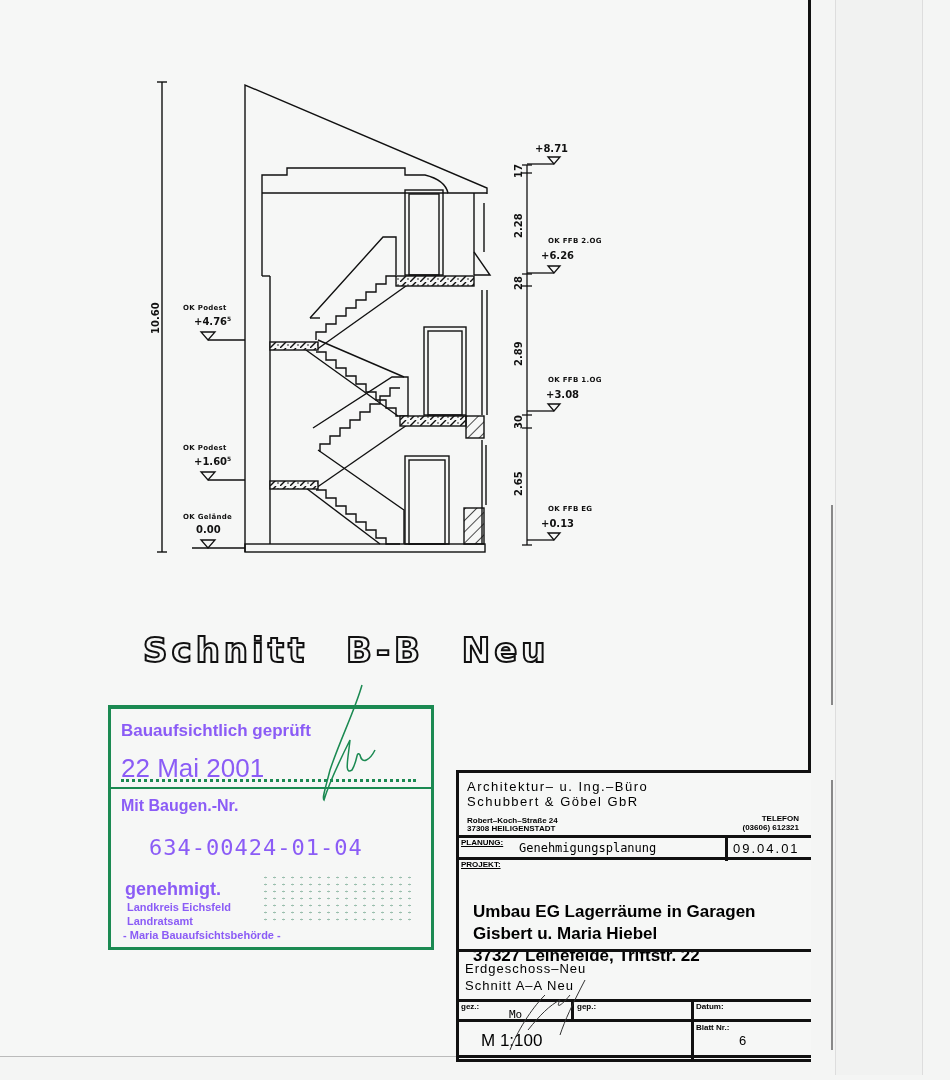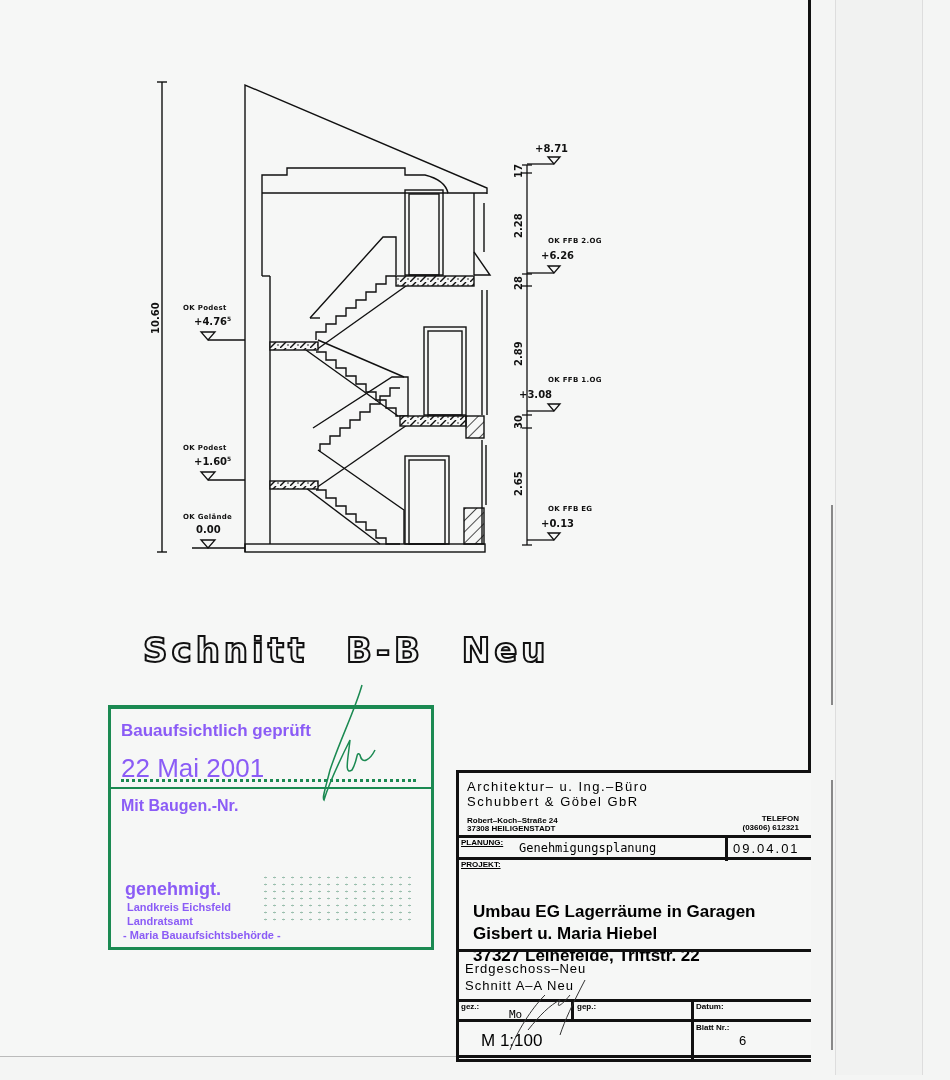--- a/index.html
+++ b/index.html
@@ -153,39 +153,40 @@
 <div class="lbl lvl" style="left:194px;top:315px;"><span>+4.76</span><sup style="font-size:6px">5</sup></div>
 <div class="lbl tiny" style="left:183px;top:444px;">OK Podest</div>
 <div class="lbl lvl" style="left:194px;top:455px;"><span>+1.60</span><sup style="font-size:6px">5</sup></div>
 <div class="lbl tiny" style="left:183px;top:513px;">OK Gelände</div>
 <div class="lbl lvl" style="left:196px;top:524px;">0.00</div>
 
 <div class="lbl lvl" style="left:535px;top:143px;">+8.71</div>
 <div class="lbl tiny" style="left:548px;top:237px;">OK FFB 2.OG</div>
 <div class="lbl lvl" style="left:541px;top:250px;">+6.26</div>
 <div class="lbl tiny" style="left:548px;top:376px;">OK FFB 1.OG</div>
-<div class="lbl lvl" style="left:519px;top:389px;">+3.08</div>
+<div class="lbl lvl" style="left:546px;top:389px;">+3.08</div>
 <div class="lbl tiny" style="left:548px;top:505px;">OK FFB EG</div>
 <div class="lbl lvl" style="left:541px;top:518px;">+0.13</div>
 
 <div class="lbl dim" style="left:513px;top:178px;">17</div>
 <div class="lbl dim" style="left:513px;top:238px;">2.28</div>
 <div class="lbl dim" style="left:513px;top:290px;">28</div>
 <div class="lbl dim" style="left:513px;top:366px;">2.89</div>
 <div class="lbl dim" style="left:513px;top:429px;">30</div>
 <div class="lbl dim" style="left:513px;top:496px;">2.65</div>
 
 <div class="title-big">Schnitt B-B Neu</div>
 
 <div class="stamp">
   <div class="row1">Bauaufsichtlich geprüft</div>
   <div class="date">22 Mai 2001</div>
   <div class="dots"></div>
   <div class="sep"></div>
   <div class="row2">Mit Baugen.-Nr.</div>
+  <div class="num">634-00424-01-04</div>
   <div class="gen">genehmigt.</div>
   <div class="auth" style="top:192px;">Landkreis Eichsfeld</div>
   <div class="auth" style="top:206px;">Landratsamt</div>
   <div class="auth" style="top:220px;left:12px;">- Maria Bauaufsichtsbehörde -</div>
   <div class="noise"></div>
 </div>
 <svg style="position:absolute;left:300px;top:680px;" width="80" height="130">
   <path d="M62,5 C55,30 40,60 30,90 C25,110 22,118 24,120 C30,100 45,70 50,60 C48,80 44,95 52,90 C58,80 56,70 60,75 C62,85 70,80 75,70" stroke="#1b8a52" stroke-width="1.5" fill="none"></path>
 </svg>
 

